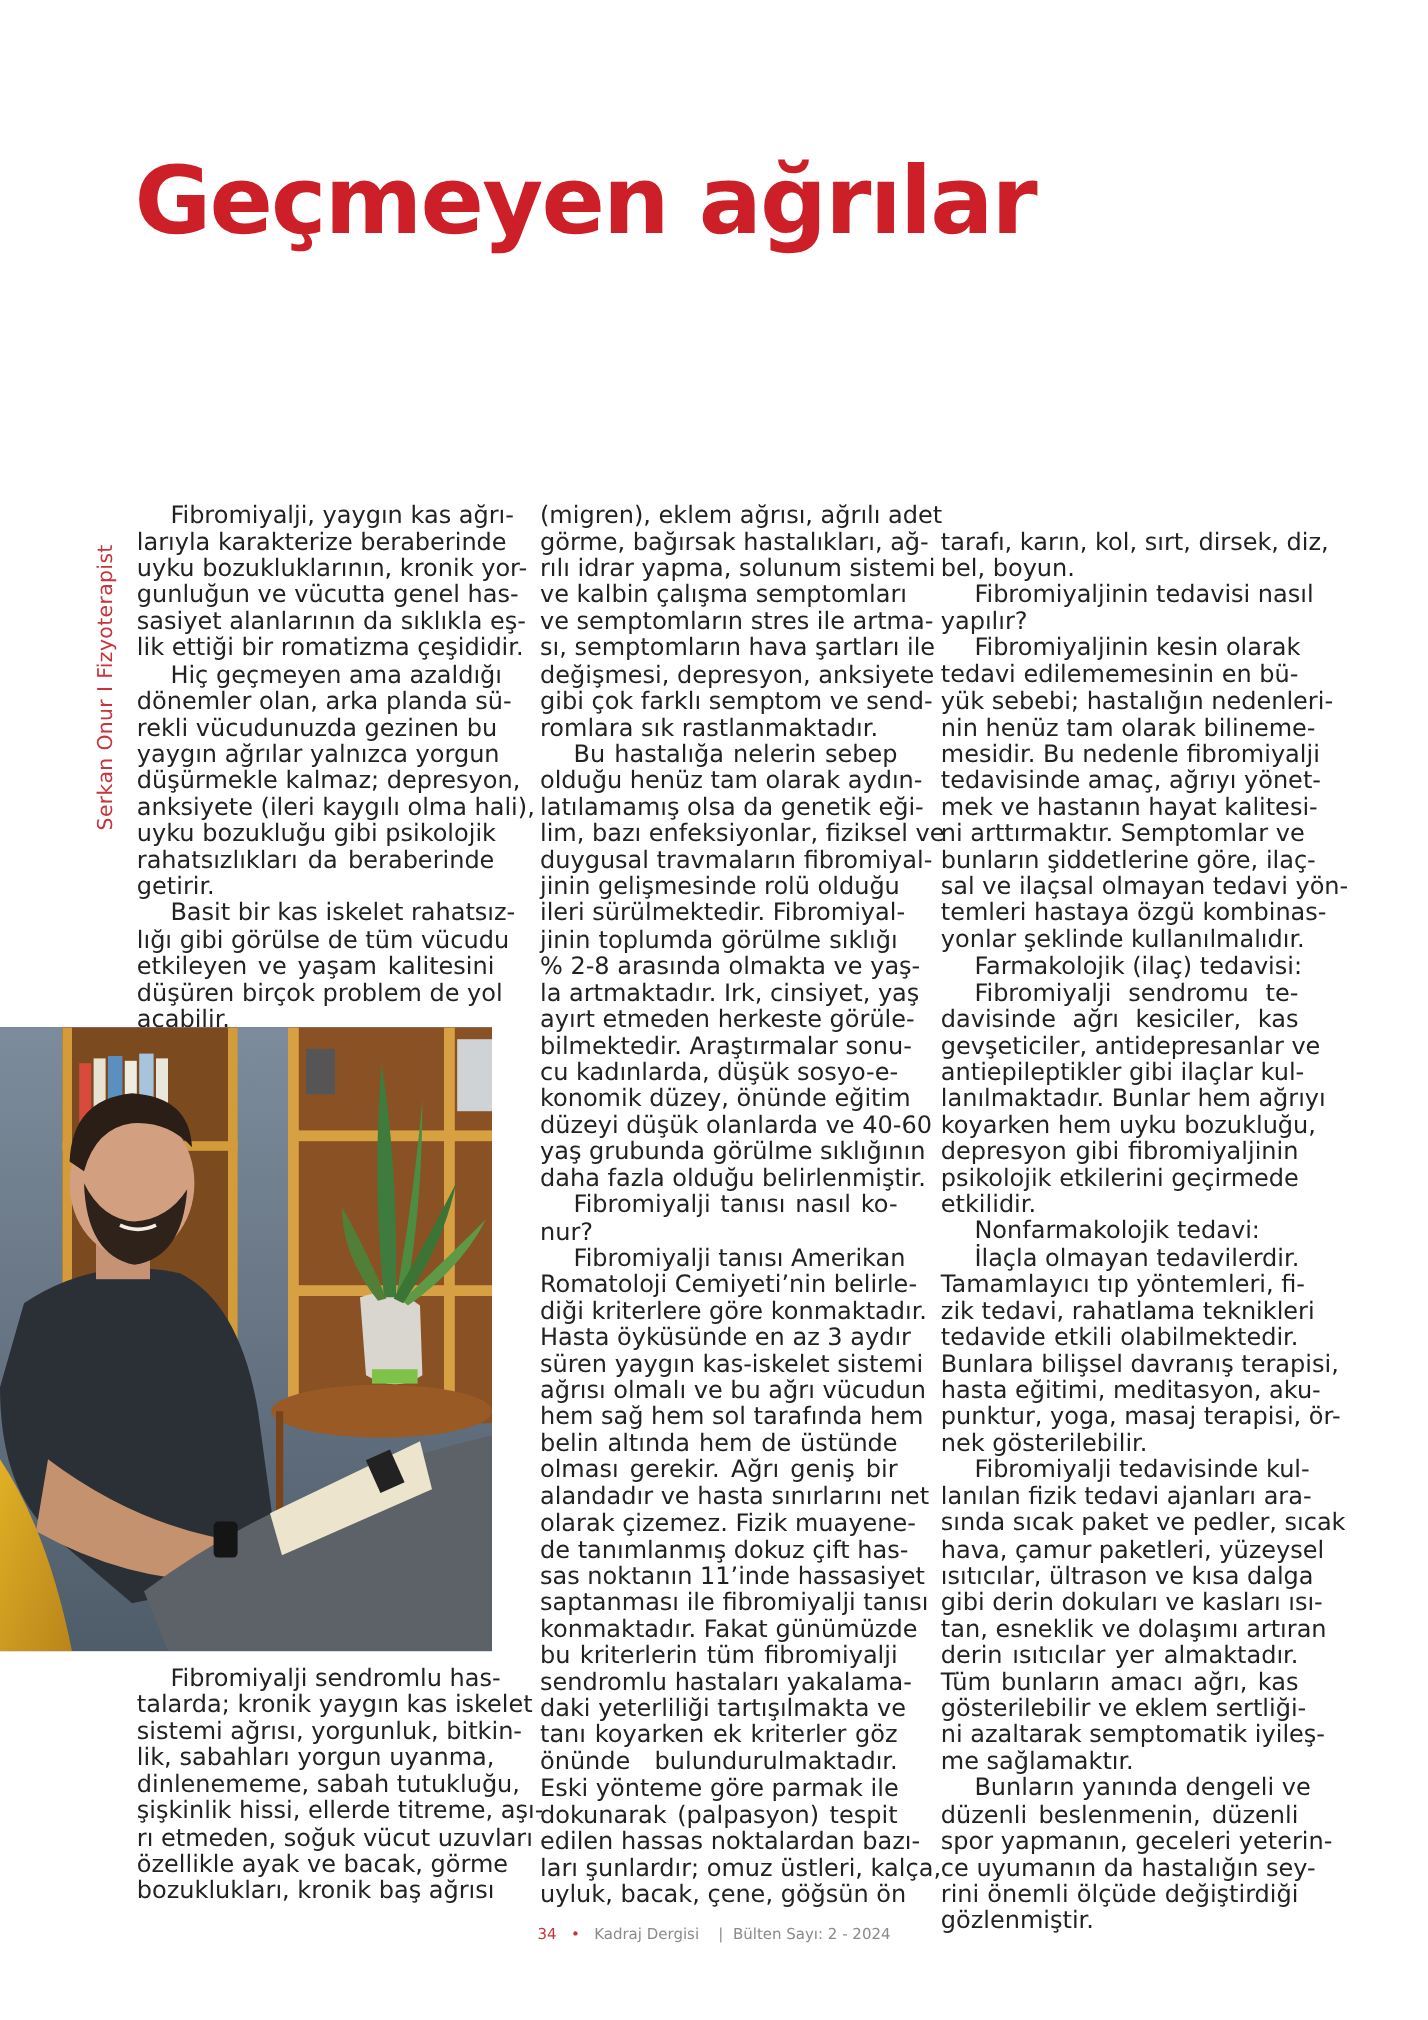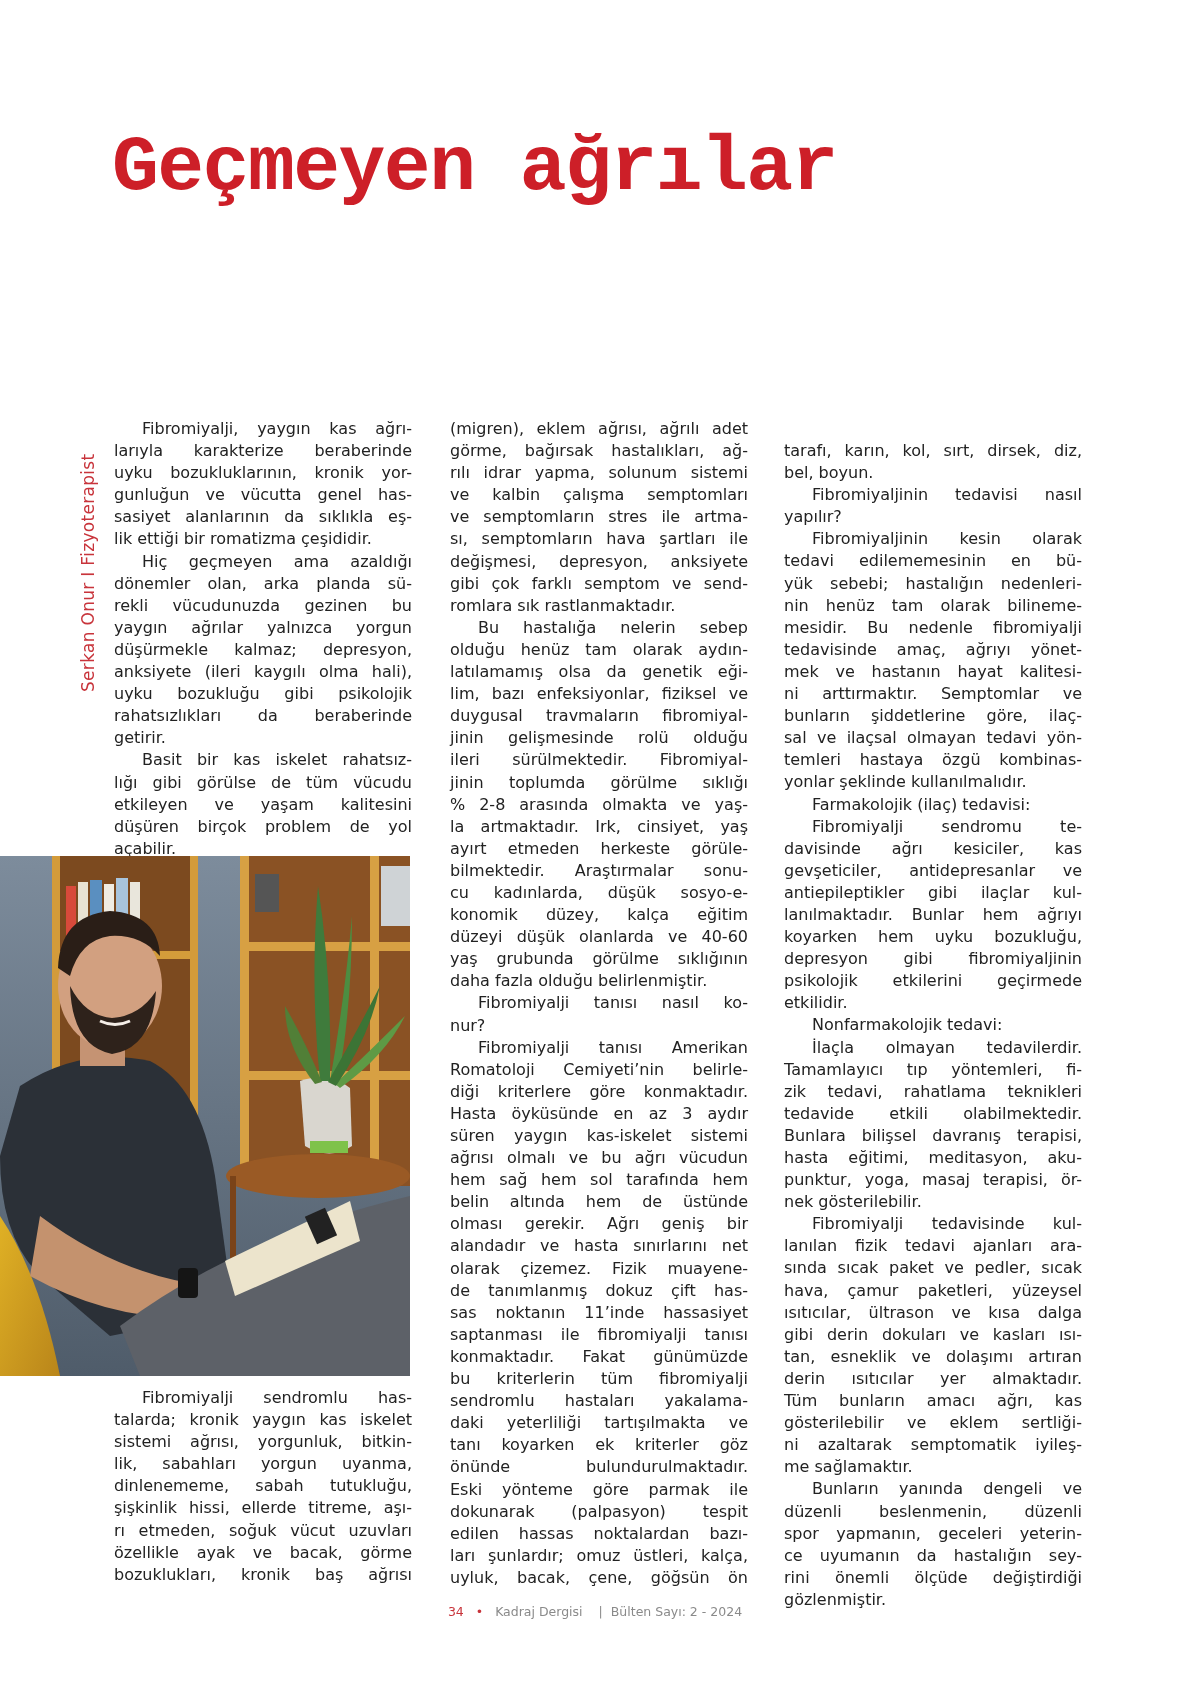--- a/index.html
+++ b/index.html
@@ -1,20 +1,20 @@
 <!DOCTYPE html>
 <html><head>
 <meta charset="utf-8">
 <style>
   html, body { margin: 0; padding: 0; background: #ffffff; }
   body { width: 1190px; height: 1683px; position: relative; overflow: hidden; font-family: "DejaVu Sans", sans-serif; color: #1e1e1e; }
   .title { position: absolute; left: 112px; top: 118px; width: 1000px; margin: 0; color: #cd1f28; font-family: "DejaVu Sans", sans-serif; font-weight: bold; font-size: 78px; line-height: 100px; letter-spacing: -1.5px; }
-  .title span { display: block; white-space: nowrap; font-family: Liberation Mono, monospace; }
+  .title span { display: block; white-space: nowrap; }
   .byline { position: absolute; left: 78px; top: 692px; transform-origin: 0 0; transform: rotate(-90deg); color: #c8343b; font-family: "DejaVu Sans", sans-serif; font-size: 17px; letter-spacing: 0.3px; white-space: nowrap; font-weight: normal; }
-  .col { position: absolute; width: 298px; font-family: "DejaVu Sans", sans-serif; font-size: 16px; line-height: 22.1px; color: #222; }
+  .col { position: absolute; width: 298px; font-family: "DejaVu Sans", sans-serif; font-size: 20px; line-height: 22.1px; color: #222; }
   .col .ln { display: block; height: 22.1px; white-space: nowrap; text-align: justify; text-align-last: justify; overflow: visible; }
   .col .ln.last { text-align-last: left; }
   .col .ln.ind { padding-left: 28px; box-sizing: border-box; }
   .c1a { left: 114px; top: 418px; }
   .c1b { left: 114px; top: 1387px; }
   .c2 { left: 450px; top: 418px; }
   .c3 { left: 784px; top: 440px; }
   .photo { position: absolute; left: 0; top: 856px; width: 410px; height: 520px; overflow: hidden; background: #5d6a78; }
   .footer { position: absolute; top: 1604px; left: 0; width: 1190px; text-align: center; font-family: "DejaVu Sans", sans-serif; font-size: 12.5px; color: #8a8a8a; }
   .footer .pg { color: #c8343b; }
@@ -150,21 +150,21 @@
     <span class="ln">lim, bazı enfeksiyonlar, fiziksel ve</span>
     <span class="ln">duygusal travmaların fibromiyal-</span>
     <span class="ln">jinin gelişmesinde rolü olduğu</span>
     <span class="ln">ileri sürülmektedir. Fibromiyal-</span>
     <span class="ln">jinin toplumda görülme sıklığı</span>
     <span class="ln">% 2-8 arasında olmakta ve yaş-</span>
     <span class="ln">la artmaktadır. Irk, cinsiyet, yaş</span>
     <span class="ln">ayırt etmeden herkeste görüle-</span>
     <span class="ln">bilmektedir. Araştırmalar sonu-</span>
     <span class="ln">cu kadınlarda, düşük sosyo-e-</span>
-    <span class="ln">konomik düzey, kalça eğitim</span>
+    <span class="ln">konomik düzey, önünde eğitim</span>
     <span class="ln">düzeyi düşük olanlarda ve 40-60</span>
     <span class="ln">yaş grubunda görülme sıklığının</span>
     <span class="ln last">daha fazla olduğu belirlenmiştir.</span>
     <span class="ln ind">Fibromiyalji tanısı nasıl ko-</span>
     <span class="ln last">nur?</span>
     <span class="ln ind">Fibromiyalji tanısı Amerikan</span>
     <span class="ln">Romatoloji Cemiyeti’nin belirle-</span>
     <span class="ln">diği kriterlere göre konmaktadır.</span>
     <span class="ln">Hasta öyküsünde en az 3 aydır</span>
     <span class="ln">süren yaygın kas-iskelet sistemi</span>

